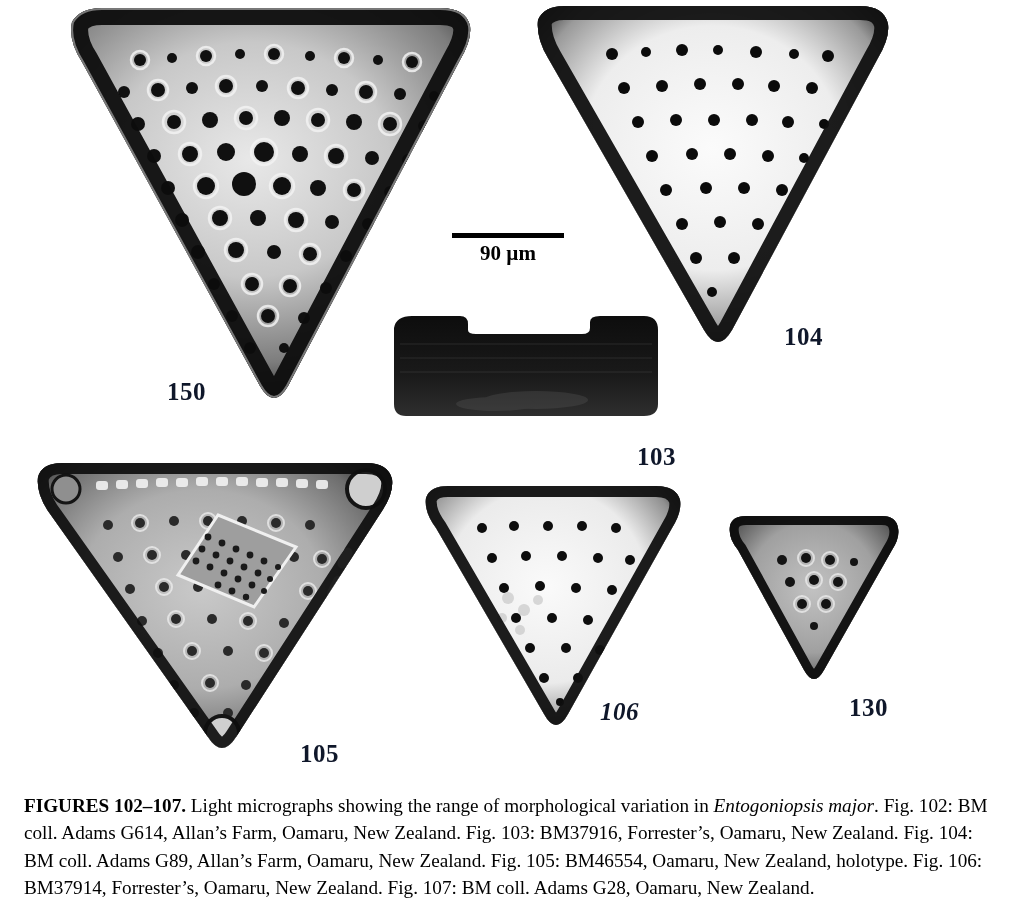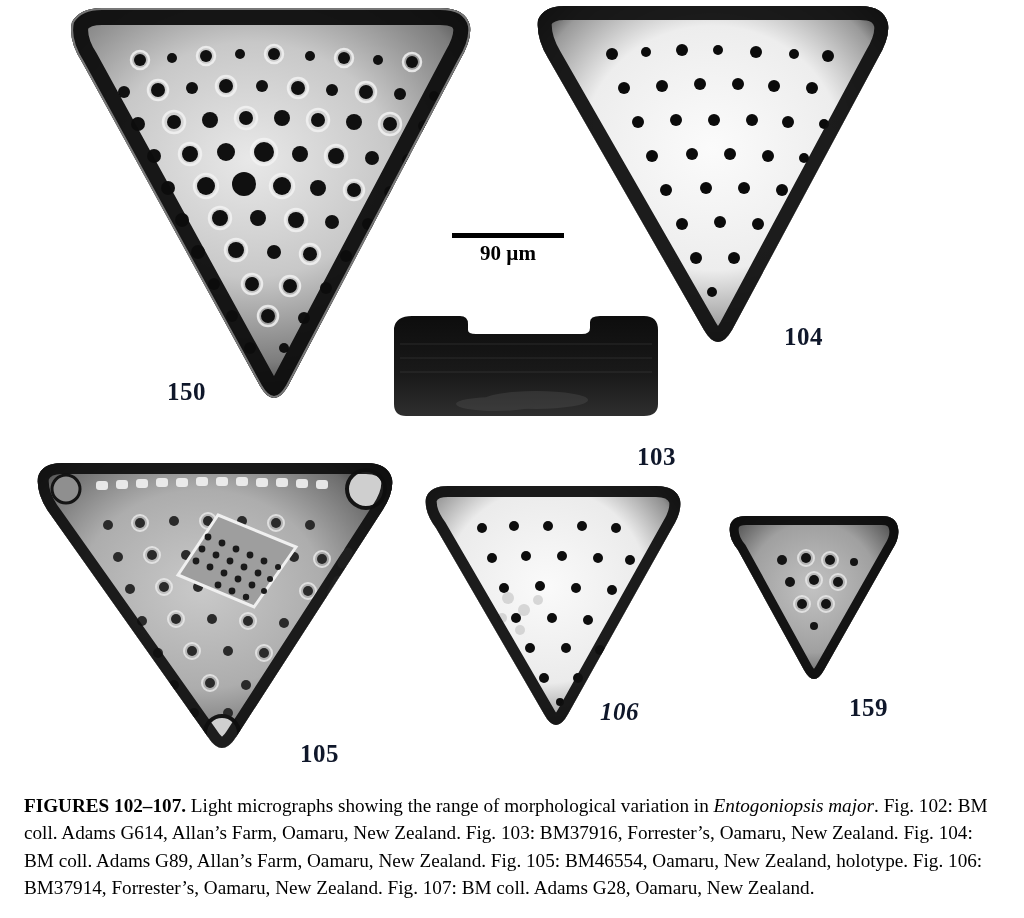--- a/index.html
+++ b/index.html
@@ -492,19 +492,19 @@
             <circle cx="112" cy="52" r="8"></circle>
           <circle cx="96" cy="72" r="8"></circle>
             <circle cx="120" cy="74" r="8"></circle>
           <circle cx="84" cy="96" r="8"></circle>
             <circle cx="108" cy="96" r="8"></circle>
         </g>
         <path d="M12 18 Q14 8 28 8 L164 8 Q178 8 180 20 Q182 30 174 42 L106 162 Q96 180 86 162 L20 42 Q10 30 12 18 Z" fill="none" stroke="#0c0c0c" stroke-width="18" opacity="0.95"></path>
       </g>
     </svg>
   </div>
-  <div class="fig-label" style="left:849px; top:694px;">159</div>
+  <div class="fig-label" style="left:849px; top:694px;">130</div>
 
 </div>
 
 <div class="caption">
   <b>FIGURES 102–107.</b><span> Light micrographs showing the range of morphological variation in </span><i>Entogoniopsis major</i><span>. Fig. 102: BM coll. Adams G614, Allan’s Farm, Oamaru, New Zealand. Fig. 103: BM37916, Forrester’s, Oamaru, New Zealand. Fig. 104: BM coll. Adams G89, Allan’s Farm, Oamaru, New Zealand. Fig. 105: BM46554, Oamaru, New Zealand, holotype. Fig. 106: BM37914, Forrester’s, Oamaru, New Zealand. Fig. 107: BM coll. Adams G28, Oamaru, New Zealand.</span>
 </div>
 
 </body></html>

